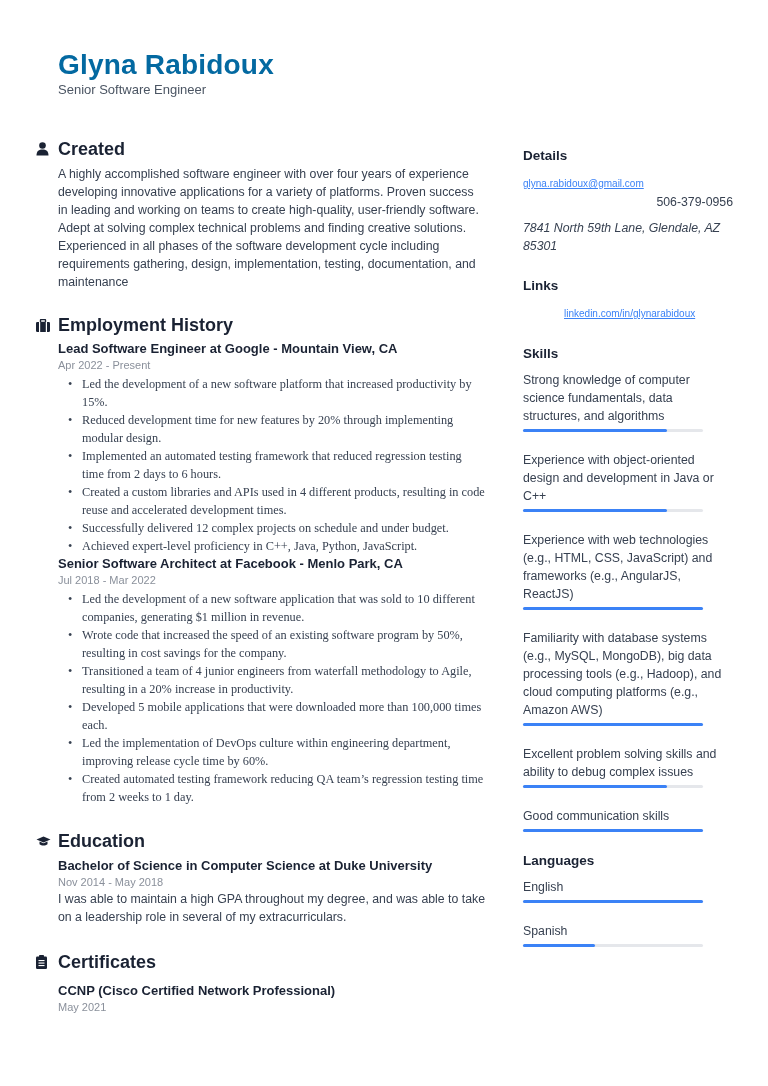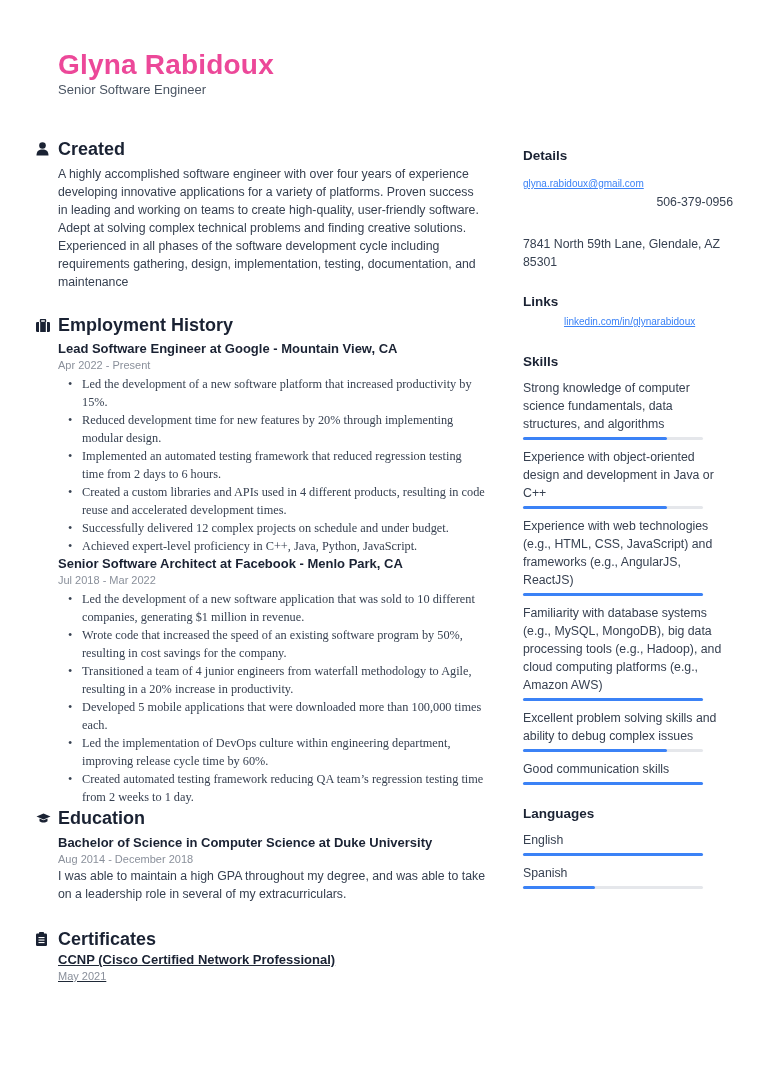--- a/index.html
+++ b/index.html
@@ -1,19 +1,19 @@
 <!DOCTYPE html>
 <html><head>
 <meta charset="utf-8">
 <style>
   * { box-sizing: border-box; margin: 0; padding: 0; }
   html, body { width: 768px; height: 1086px; background: #ffffff; }
   body { font-family: "Liberation Sans", "DejaVu Sans", sans-serif; color: #1f2937; position: relative; overflow: hidden; }
   .header { position: absolute; left: 58px; top: 48px; }
-  .name { font-size: 28px; font-weight: bold; color: #ec4899; letter-spacing: 0.2px; line-height: 34px; }
+  .name { font-size: 28px; font-weight: bold; color: #0369a1; letter-spacing: 0.2px; line-height: 34px; }
   .title { font-size: 13px; color: #4b5563; line-height: 16px; margin-top: 0px; }
 
   .left { position: absolute; left: 36px; top: 137px; width: 450px; }
   .right { position: absolute; left: 523px; top: 147px; width: 210px; }
 
   .section { margin-bottom: 0; }
   .sec-head { display: flex; align-items: center; height: 24px; }
   .sec-icon { width: 22px; height: 18px; display: flex; align-items: center; justify-content: flex-start; color: #1a2233; }
   .sec-title { font-size: 18px; font-weight: bold; color: #1a2233; }
   .sec-body { margin-left: 22px; }
@@ -23,21 +23,21 @@
   .date { font-size: 11px; color: #8a909b; line-height: 15px; }
   ul.bullets { list-style: none; margin-left: 10px; }
   ul.bullets li { position: relative; padding-left: 14px; font-size: 12.3px; line-height: 18px; color: #374151; font-family: Liberation Serif, serif; }
   ul.bullets li::before { content: "•"; position: absolute; left: 0; top: 0; color: #374151; }
 
   .r-head { font-size: 13.5px; font-weight: bold; color: #1a2233; line-height: 18px; }
   .r-text { font-size: 12.3px; line-height: 18px; color: #374151; }
   .r-link { font-size: 10px; line-height: 18px; color: #3b82f6; text-decoration: underline; }
   .bar { position: relative; width: 180px; height: 3px; background: #e5e7eb; border-radius: 2px; margin-top: 4px; }
   .bar-fill { position: absolute; left: 0; top: 0; height: 3px; background: #3b82f6; border-radius: 2px; }
-  .skill { margin-bottom: 8px; }
+  .skill { margin-bottom: 19px; }
 </style>
 </head>
 <body>
 
 <div class="header">
   <div class="name">Glyna Rabidoux</div>
   <div class="title">Senior Software Engineer</div>
 </div>
 
 <div class="left">
@@ -90,70 +90,70 @@
             <li>Wrote code that increased the speed of an existing software program by 50%, resulting in cost savings for the company.</li>
             <li>Transitioned a team of 4 junior engineers from waterfall methodology to Agile, resulting in a 20% increase in productivity.</li>
             <li>Developed 5 mobile applications that were downloaded more than 100,000 times each.</li>
             <li>Led the implementation of DevOps culture within engineering department, improving release cycle time by 60%.</li>
             <li>Created automated testing framework reducing QA team’s regression testing time from 2 weeks to 1 day.</li>
           </ul>
         </div>
       </div>
   </div>
 
-  <div class="section" style="">
+  <div class="section" style="margin-top:23px;">
     <div class="sec-head">
       <span class="sec-icon">
         <svg width="15" height="11" viewBox="0 0 15 11">
             <path d="M7.5 0.5 L14.5 3.5 L7.5 6.5 L0.5 3.5 Z" fill="#1a2233"></path>
             <path d="M3.5 5.5 L3.5 8.2 C5.5 10 9.5 10 11.5 8.2 L11.5 5.5 L7.5 7.3 Z" fill="#1a2233"></path>
           </svg>
       </span>
       <span class="sec-title">Education</span>
     </div>
     <div class="sec-body" style="margin-top:4px;">
       <div class="job-title">Bachelor of Science in Computer Science at Duke University</div>
-      <div class="date">Aug 2014 - December 2018</div>
+      <div class="date">Nov 2014 - May 2018</div>
       <p class="para">I was able to maintain a high GPA throughout my degree, and was able to take on a leadership role in several of my extracurriculars.</p>
     </div>
   </div>
 
   <div class="section" style="margin-top:24px;">
     <div class="sec-head">
       <span class="sec-icon">
         <svg width="11" height="14" viewBox="0 0 11 14">
             <rect x="0" y="1.5" width="11" height="12.5" rx="1.2" fill="#1a2233"></rect>
             <rect x="3" y="0" width="5" height="3" rx="0.8" fill="#1a2233"></rect>
             <rect x="2.5" y="5" width="6" height="1.1" fill="#fff"></rect>
             <rect x="2.5" y="7.5" width="6" height="1.1" fill="#fff"></rect>
             <rect x="2.5" y="10" width="6" height="1.1" fill="#fff"></rect>
           </svg>
       </span>
       <span class="sec-title">Certificates</span>
     </div>
-    <div class="sec-body" style="margin-top:0;text-decoration:underline;">
+    <div class="sec-body" style="margin-top:8px;">
       <div class="job-title">CCNP (Cisco Certified Network Professional)</div>
       <div class="date">May 2021</div>
     </div>
   </div>
 </div>
 
 <div class="right">
   <div>
     <div class="r-head">Details</div>
     <div style="margin-top:8px;">
       <a class="r-link">glyna.rabidoux@gmail.com</a>
     </div>
     <div class="r-text" style="text-align:right;">506-379-0956</div>
-    <div class="r-text" style="margin-top:24px; width:205px;">7841 North 59th Lane, Glendale, AZ 85301</div>
+    <div class="r-text" style="margin-top:8px; width:205px;font-style:italic;">7841 North 59th Lane, Glendale, AZ 85301</div>
   </div>
 
   <div style="margin-top:22px;">
     <div class="r-head">Links</div>
-    <div style="padding-left:41px;">
+    <div style="margin-top:8px;padding-left:41px;">
       <a class="r-link">linkedin.com/in/glynarabidoux</a>
     </div>
   </div>
 
   <div style="margin-top:22px;">
     <div class="r-head">Skills</div>
     <div id="skills" style="margin-top:8px;">
         <div class="skill">
           <div class="r-text">Strong knowledge of computer science fundamentals, data structures, and algorithms</div>
           <div class="bar" style="background: rgb(229, 231, 235);">

